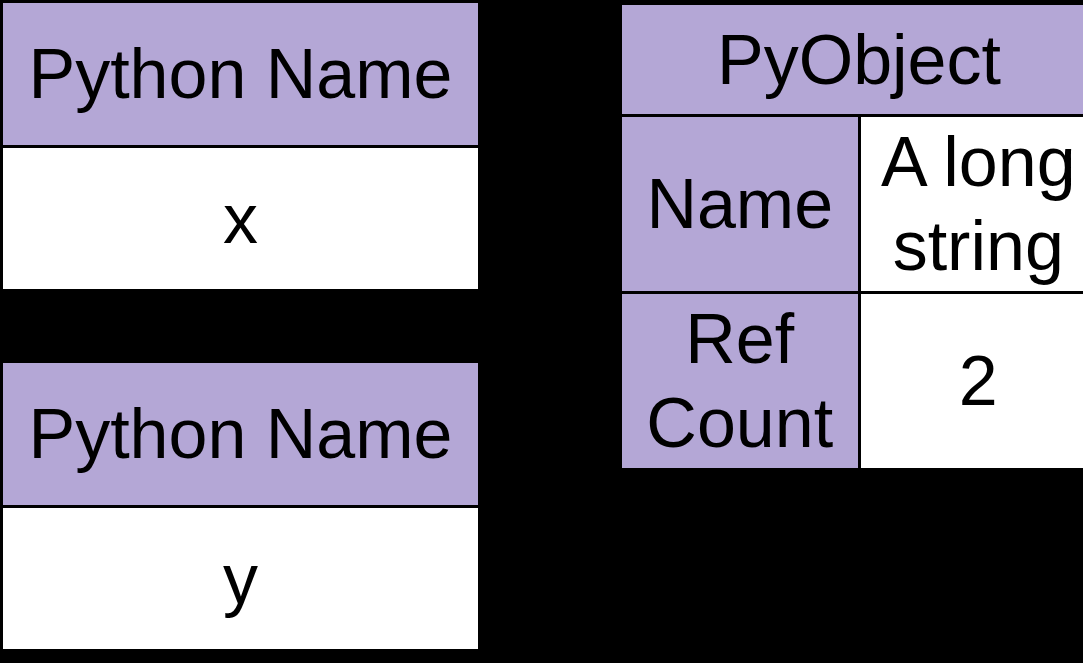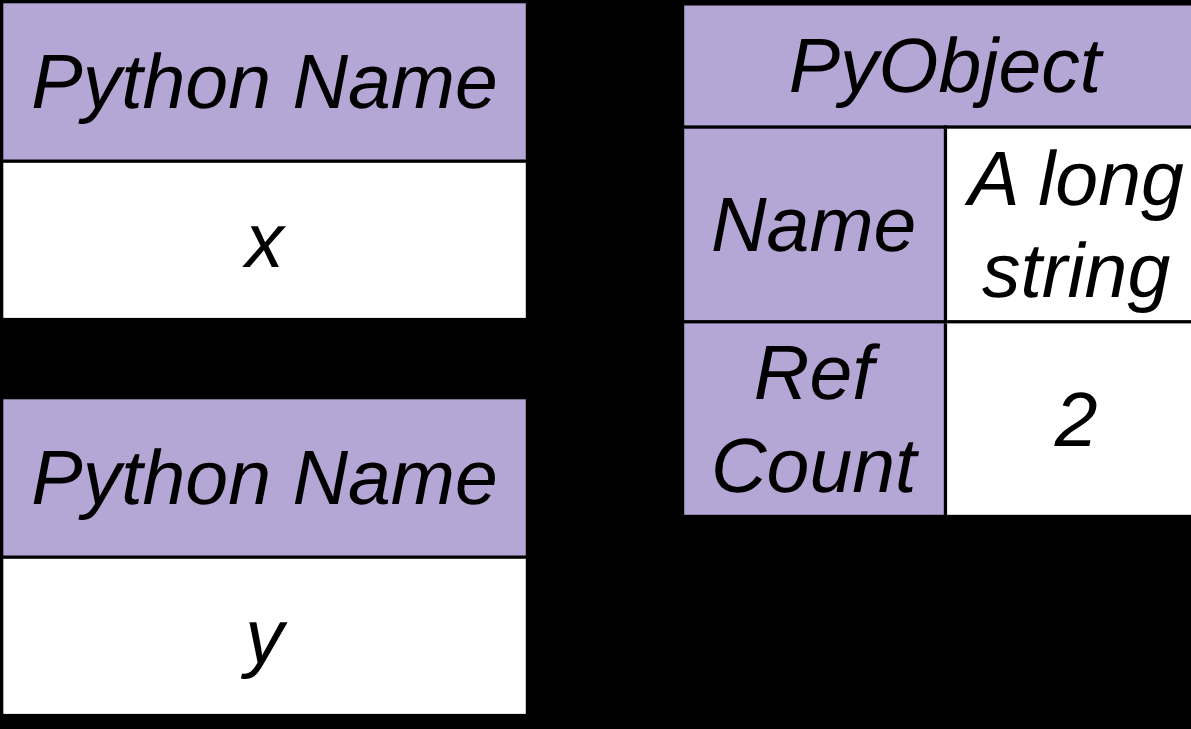--- a/index.html
+++ b/index.html
@@ -16,21 +16,20 @@
     height: 663px;
     background: var(--background);
     position: relative;
     overflow: hidden;
     font-family: "Liberation Sans", sans-serif;
   }
   table.tbl {
     position: absolute;
     border-collapse: collapse;
     table-layout: fixed;
-    font-style: italic;
   }
   table.tbl td {
     border: 3px solid var(--border);
     padding: 0;
     text-align: center;
     vertical-align: middle;
     color: var(--text);
     font-size: 70px;
     line-height: 1.2;
   }

